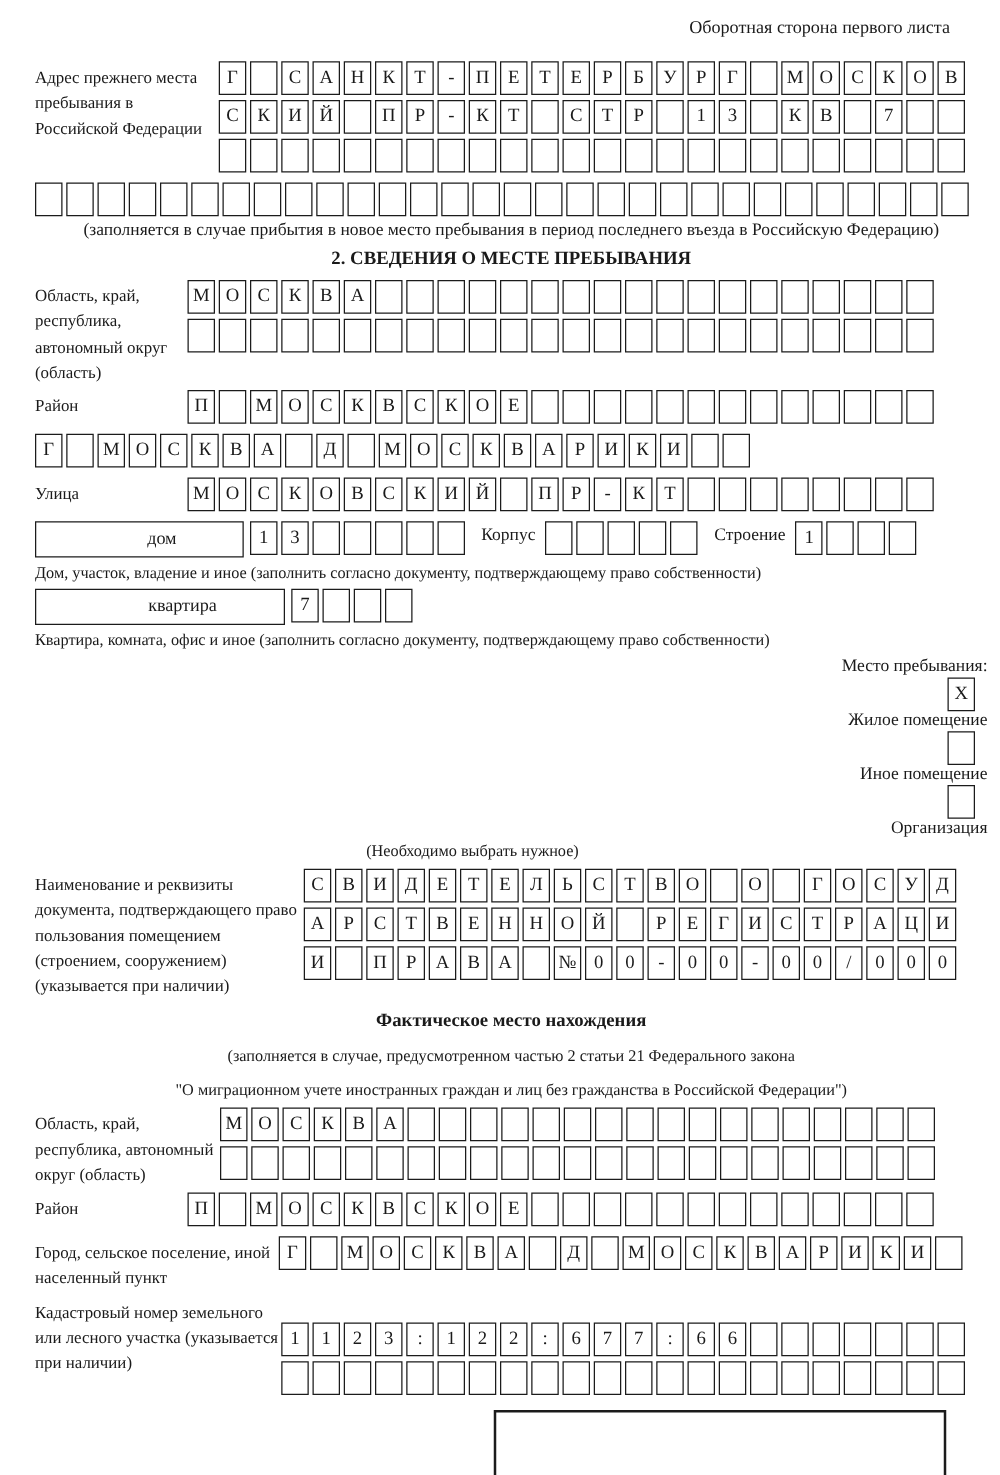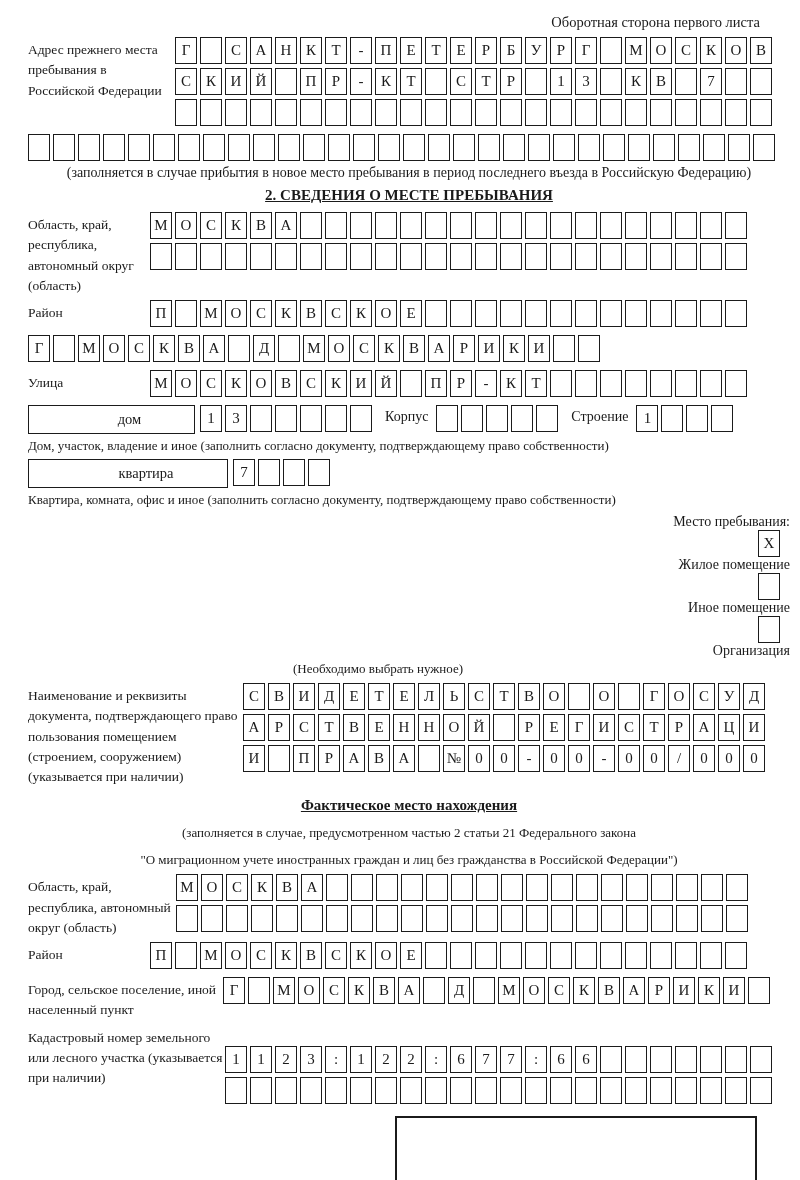--- a/index.html
+++ b/index.html
@@ -15,39 +15,39 @@
   .fcells{display:flex;flex-direction:column;}
   .cellrow{display:flex;margin-bottom:4px;}
   .cell{
     box-sizing:border-box;flex:none;width:22px;height:27px;margin-right:3px;
     border:1.7px solid #1b1b1b;display:inline-flex;align-items:center;justify-content:center;
     font-size:15px;line-height:1;background:#fff;
   }
   .w147{width:147px}.w122{width:122px}.w150{width:150px}.w215{width:215px}
   .w148{width:148px}.w195{width:195px}.w197{width:197px}
   .note{font-size:14px;text-align:center;margin:2px 0 4px 0;}
-  .sec-title{font-size:15px;font-weight:bold;text-align:center;margin:6px 0 8px 0;text-decoration:underline;}
+  .sec-title{font-size:15px;font-weight:bold;text-align:center;margin:6px 0 8px 0;}
   .namedbox{
     box-sizing:border-box;border:1.7px solid #1b1b1b;height:29px;flex:none;
     display:flex;align-items:center;justify-content:center;font-size:14.5px;padding-left:36px;
   }
   .inline-lbl{font-size:14px;padding:4px 8px 0 10px;flex:none;}
   .numrow{display:flex;align-items:flex-start;margin-bottom:2px;}
   .caption{font-size:13px;margin:1px 0 5px 0;}
   .stayrow{display:flex;align-items:flex-end;font-size:14px;margin:6px 0 2px 0;flex-direction:column;}
   .chk{
     box-sizing:border-box;width:22px;height:27px;border:1.7px solid #1b1b1b;flex:none;
     display:inline-flex;align-items:center;justify-content:center;font-size:15px;margin:0 10px;
   }
   .stay-note{font-size:13px;text-align:center;width:520px;margin-left:90px;margin-bottom:6px;}
   .center-note{font-size:13px;text-align:center;margin:11px 0;}
   .stamp-wrap{margin-left:367px;margin-top:8px;width:400px;}
   .stamp-box{box-sizing:border-box;width:362px;height:178px;border:2px solid #1b1b1b;background:#fff;}
   .stamp-caption{font-size:13px;line-height:1.45;text-align:center;width:400px;margin-top:4px;margin-left:-20px;}
-  .mt6{margin-top:6px}
+  .mt6{margin-top:18px}
 </style>
 </head>
 <body>
 
 <div class="hdr-note">Оборотная сторона первого листа</div>
 
 <div class="field mt6">
   <div class="flabel w147">Адрес прежнего места пребывания в Российской Федерации</div>
   <div class="fcells">
     <div class="cellrow">

